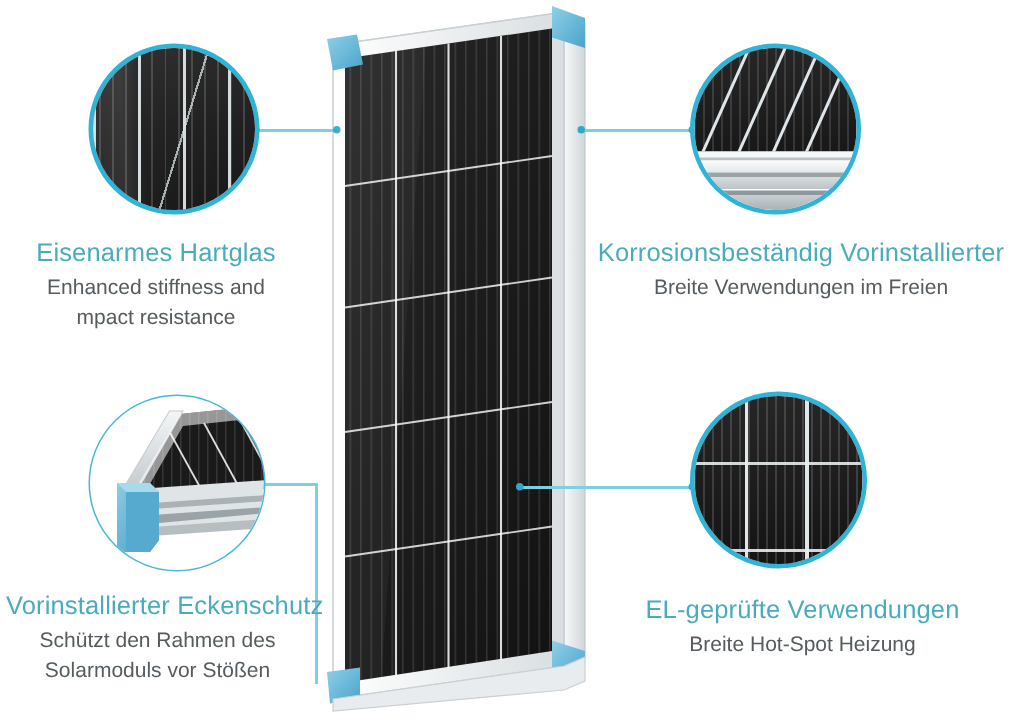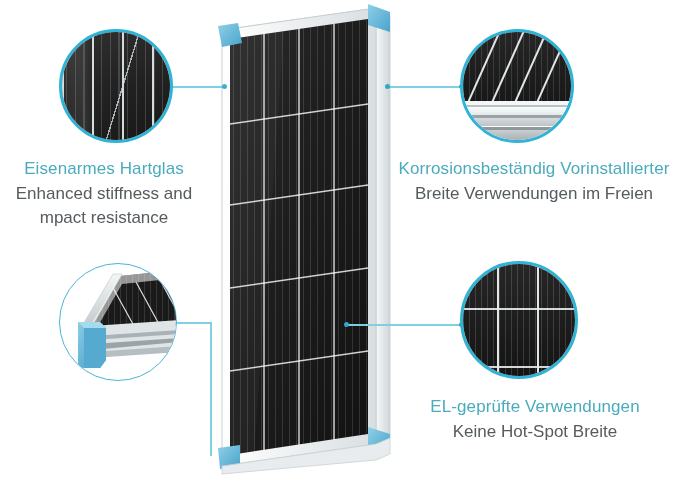--- a/index.html
+++ b/index.html
@@ -63,21 +63,21 @@
   .conn.v{width:1.5px;}
   .dot{position:absolute;width:5px;height:5px;border-radius:50%;background:#2fa8c9;}
 
   
   .txt{position:absolute;}
   .txt .title{
     color:#4aabbd;font-size:17px;letter-spacing:.1px;
     white-space:nowrap;line-height:1.25;
   }
   .txt .sub{
-    color:#555b5e;font-size:17px;line-height:1.42;margin-top:3px;
+    color:#555b5e;font-size:14px;line-height:1.42;margin-top:3px;
   }
   .txt.center{text-align:center;}
 
   
   .panel-wrap{position:absolute;left:198px;top:-2px;width:235px;height:486px;}
   .panel-svg{position:absolute;left:0;top:0;}
 </style>
 </head>
 <body>
 
@@ -252,21 +252,28 @@
     </div>
   </div>
 
   <div class="txt center" style="left:389px;top:158px;width:290px;">
     <div class="title">Korrosionsbeständig Vorinstallierter</div>
     <div class="sub">
       <div>Breite Verwendungen im Freien</div>
     </div>
   </div>
 
+  <div class="txt center" style="left:4px;top:393px;width:202px;">
+    <div class="title">Vorinstallierter Eckenschutz</div>
+    <div class="sub">
+      <div>Schützt den Rahmen des</div>
+      <div>Solarmoduls vor Stößen</div>
+    </div>
+  </div>
 
   <div class="txt center" style="left:399px;top:396px;width:272px;">
     <div class="title">EL-geprüfte Verwendungen</div>
     <div class="sub">
-      <div>Keine Hot-Spot Breite</div>
+      <div>Breite Hot-Spot Heizung</div>
     </div>
   </div>
 
 </div>
 
 </body></html>

